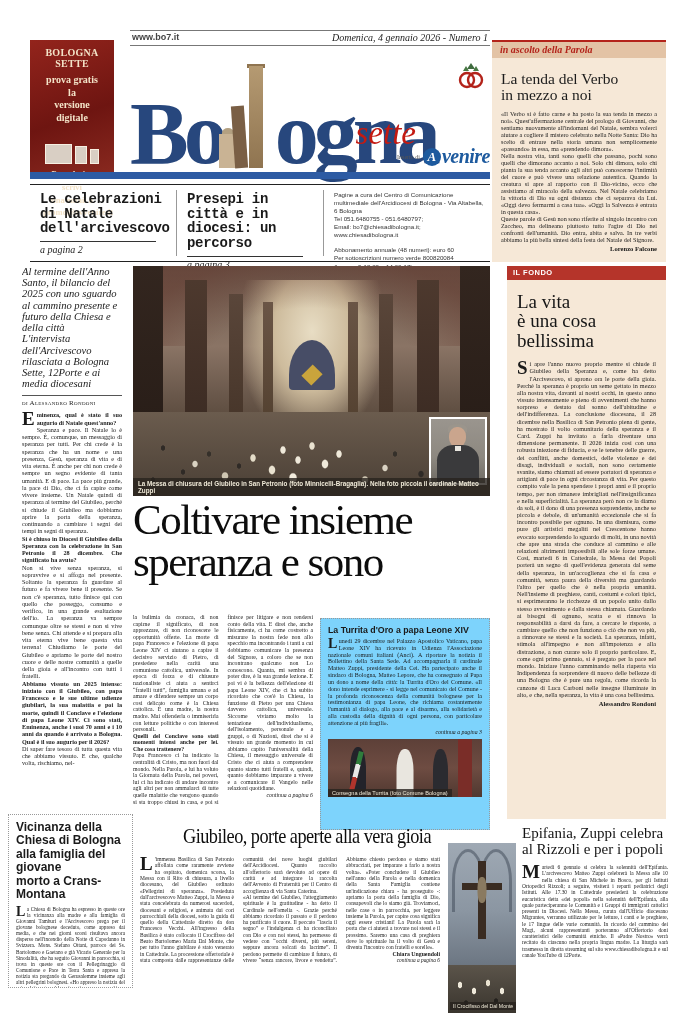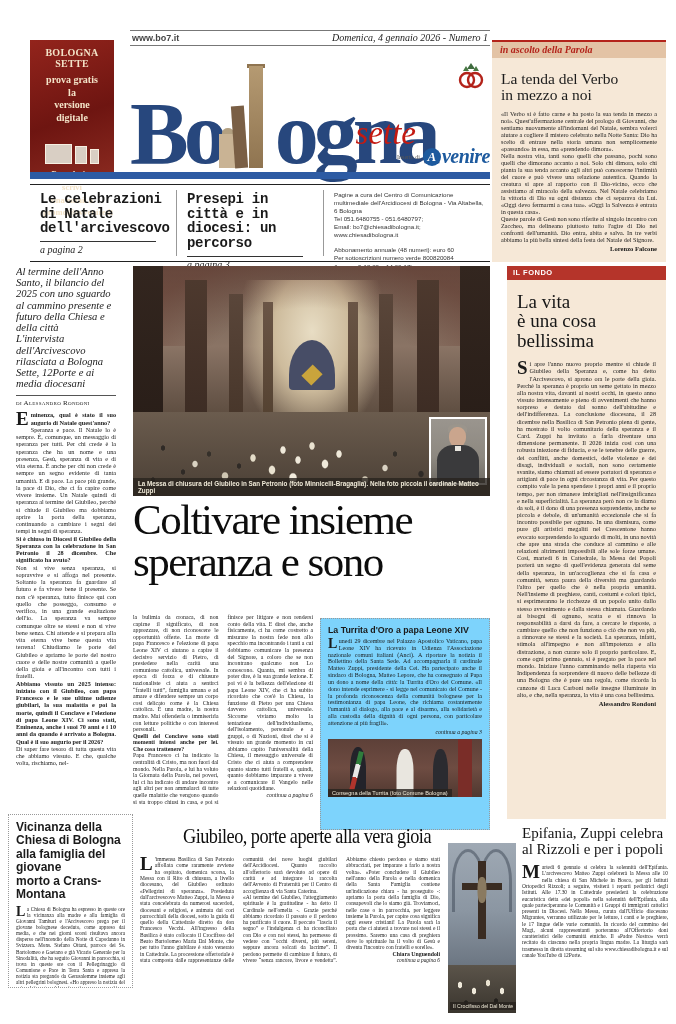--- a/index.html
+++ b/index.html
@@ -16,21 +16,21 @@
   .promo .t2{font-weight:bold;font-size:10px;line-height:1.25;margin-top:5px;}
   .promo .devices{height:34px;margin:6px 2px 4px;display:flex;align-items:flex-end;justify-content:center;gap:3px;}
   .dev{background:#d9cfc4;border:1px solid #f7efe2;}
   .dev.laptop{width:30px;height:18px;}
   .dev.tablet{width:13px;height:16px;}
   .dev.phone{width:8px;height:13px;}
   .promo .t3{font-weight:bold;font-size:8.5px;line-height:1.5;margin-top:3px;}
 
   
   .masthead{position:absolute;left:130px;top:30px;width:360px;height:142px;}
-  .mast-top{display:flex;justify-content:space-between;align-items:center;
+  .mast-top{display:flex;justify-content:space-between;align-items:flex-start;
             border-top:1px solid #777;border-bottom:1px solid #777;padding:1px 2px 2px;}
   .mast-url{font-family:"Liberation Sans",sans-serif;font-weight:bold;font-size:9px;color:#444;}
   .mast-date{font-style:italic;font-size:10px;color:#222;}
   .logo-row{position:relative;height:118px;}
   .logo-word{position:absolute;left:0;bottom:-6px;display:flex;align-items:flex-end;font-family:Liberation Serif, serif;}
   .logo-txt{font-size:88px;line-height:.82;font-weight:bold;color:#27477d;letter-spacing:-5px;}
   .towers{position:relative;width:58px;height:104px;margin:0 -2px 2px -4px;}
   .tw-church{position:absolute;left:0;bottom:0;width:18px;height:34px;background:#c9b394;}
   .tw-dome{position:absolute;left:3px;bottom:30px;width:12px;height:10px;background:#b3a081;border-radius:50% 50% 0 0;}
   .tw-garisenda{position:absolute;left:14px;bottom:0;width:13px;height:62px;background:#7a5f45;transform:rotate(-4deg);}
@@ -62,21 +62,21 @@
   .parola{position:absolute;left:492px;top:40px;width:174px;height:222px;background:#f6e8d7;box-sizing:border-box;overflow:hidden;}
   .parola-kicker{background:#e3c3a5;color:#b3231a;font-style:italic;font-weight:bold;font-size:10px;
                  padding:2px 8px 3px;border-top:2px solid #b3231a;}
   .parola-inner{padding:13px 9px;}
   .parola-title{font-size:15.5px;line-height:1.05;color:#1c1c1c;margin-bottom:6px;}
   .parola-body{font-size:6.2px;line-height:1.13;}
   .parola-body p{margin:0;}
   .parola-sig{font-weight:bold;font-size:6.6px;text-align:right;margin-top:2px;}
 
   
-  .lead-col{position:absolute;left:16px;top:266px;width:100px;height:544px;overflow:hidden;}
+  .lead-col{position:absolute;left:22px;top:266px;width:100px;height:544px;overflow:hidden;}
   .standfirst{font-style:italic;font-size:10.6px;line-height:1.06;}
   .byline{border-top:1px solid #555;margin-top:6px;padding-top:3px;font-size:7px;font-variant:small-caps;letter-spacing:.3px;}
   .lead-body{margin-top:4px;font-size:6.2px;line-height:1.17;}
   .lead-body p{margin:0;}
   .q{font-weight:bold;}
   .dropcap{float:left;font-size:19px;line-height:14px;font-weight:bold;padding:1px 2px 0 0;}
 
   
   .photo-main{position:absolute;left:133px;top:266px;width:357px;height:230px;overflow:hidden;
     background:linear-gradient(180deg,#6e5a4e 0%,#7d685a 18%,#8a7465 35%,#6b594c 55%,#544538 72%,#3f352c 100%);}

